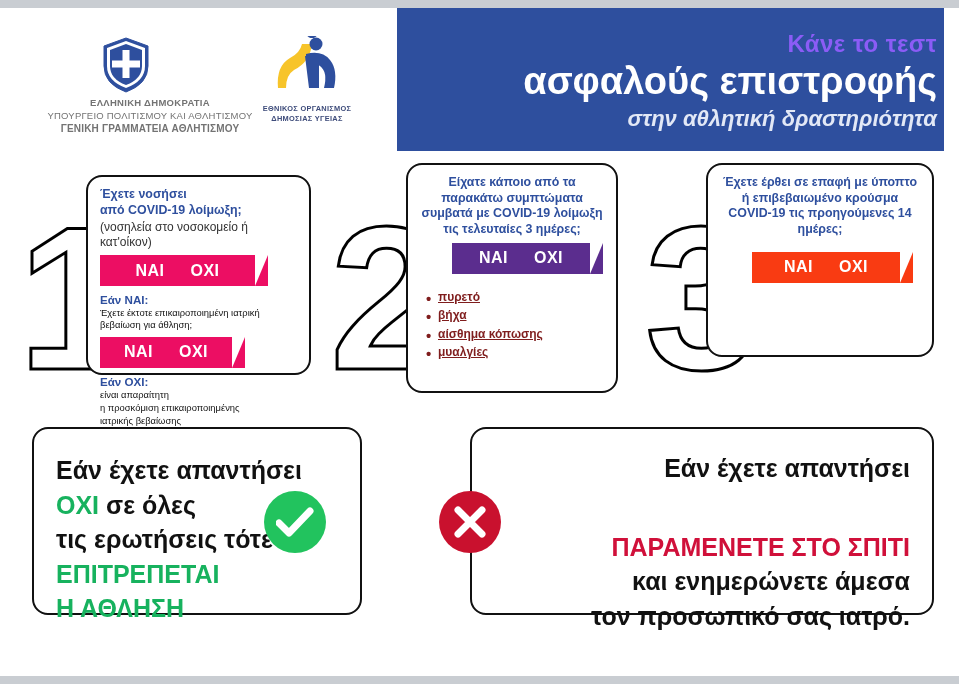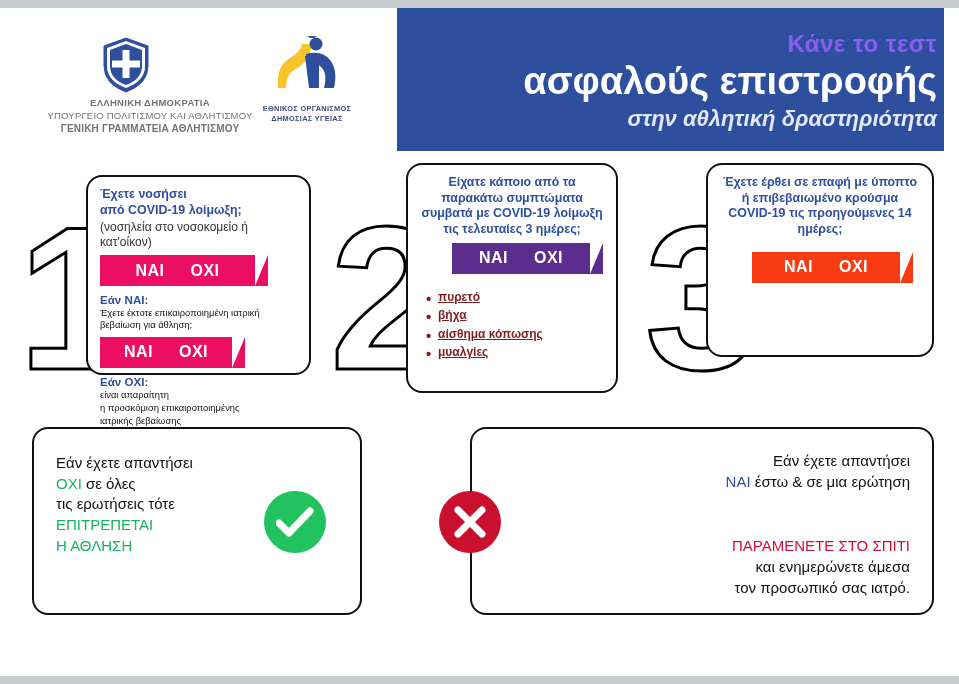--- a/index.html
+++ b/index.html
@@ -139,21 +139,21 @@
   
   .results { position: relative; height: 205px; }
   .rcard {
     position: absolute; top: 8px;
     border: 2.2px solid #111; border-radius: 16px;
     background: #fff; height: 188px;
   }
   .rcard.left { left: 32px; width: 330px; }
   .rcard.right { left: 470px; width: 464px; }
 
-  .rtext { position: absolute; font-size: 15px; font-weight: normal; color: #111; line-height: 1.38; }
+  .rtext { position: absolute; font-size: 25px; font-weight: bold; color: #111; line-height: 1.38; }
   .rcard.left .rtext { left: 22px; top: 24px; text-align: left; }
   .rcard.right .rtext { right: 22px; top: 22px; text-align: right; }
   .green { color: #17b25e; }
   .blue { color: #2e4f9e; }
   .crimson { color: #d0103a; margin-top: 44px; }
 
   .badge {
     position: absolute; width: 62px; height: 62px; border-radius: 50%;
     display: flex; align-items: center; justify-content: center;
   }
@@ -269,23 +269,20 @@
       <div class="badge check">
         <svg width="38" height="30" viewBox="0 0 38 30">
           <path d="M3 16 L13 26 L34 4" fill="none" stroke="#ffffff" stroke-width="7" stroke-linecap="round" stroke-linejoin="round"></path>
         </svg>
       </div>
     </div>
 
     <div class="rcard right">
       <div class="rtext">
         <div>Εάν έχετε απαντήσει</div>
-        <div>
-          <span class="blue">ΝΑΙ</span><span> έστω &amp; σε μια ερώτηση</span>
-        </div>
         <div class="crimson">ΠΑΡΑΜΕΝΕΤΕ ΣΤΟ ΣΠΙΤΙ</div>
         <div>και ενημερώνετε άμεσα</div>
         <div>τον προσωπικό σας ιατρό.</div>
       </div>
       <div class="badge cross">
         <svg width="34" height="34" viewBox="0 0 34 34">
           <path d="M5 5 L29 29 M29 5 L5 29" fill="none" stroke="#ffffff" stroke-width="7" stroke-linecap="round"></path>
         </svg>
       </div>
     </div>

